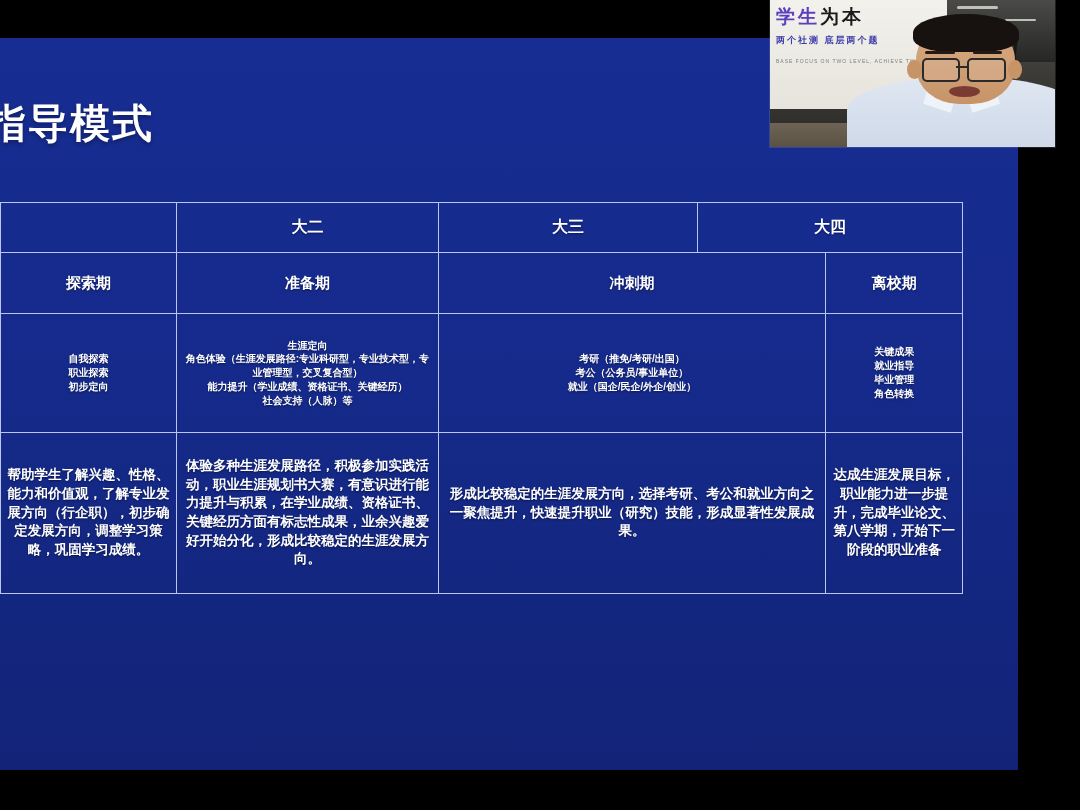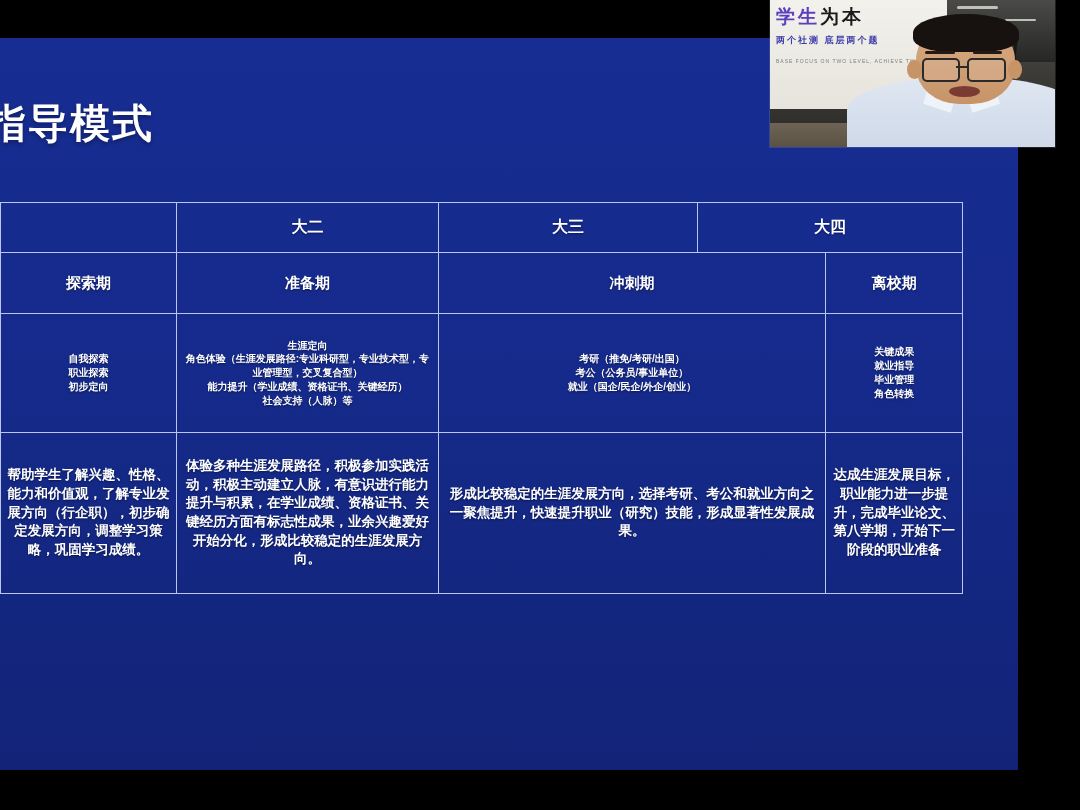--- a/index.html
+++ b/index.html
@@ -135,21 +135,21 @@
 
         <tr class="r-focus">
           <td>自我探索<br>职业探索<br>初步定向</td>
           <td colspan="2">生涯定向<br>角色体验（生涯发展路径:专业科研型，专业技术型，专业管理型，交叉复合型）<br>能力提升（学业成绩、资格证书、关键经历）<br>社会支持（人脉）等</td>
           <td colspan="3">考研（推免/考研/出国）<br>考公（公务员/事业单位）<br>就业（国企/民企/外企/创业）</td>
           <td>关键成果<br>就业指导<br>毕业管理<br>角色转换</td>
         </tr>
 
         <tr class="r-desc">
           <td>帮助学生了解兴趣、性格、能力和价值观，了解专业发展方向（行企职），初步确定发展方向，调整学习策略，巩固学习成绩。</td>
-          <td colspan="2">体验多种生涯发展路径，积极参加实践活动，积极主动建立人脉，有意识进行能力提升与积累，在学业成绩、资格证书、关键经历方面有标志性成果，业余兴趣爱好开始分化，形成比较稳定的生涯发展方向。</td>
+          <td colspan="2">体验多种生涯发展路径，积极参加实践活动，职业生涯规划书大赛，有意识进行能力提升与积累，在学业成绩、资格证书、关键经历方面有标志性成果，业余兴趣爱好开始分化，形成比较稳定的生涯发展方向。</td>
           <td colspan="3">形成比较稳定的生涯发展方向，选择考研、考公和就业方向之一聚焦提升，快速提升职业（研究）技能，形成显著性发展成果。</td>
           <td class="narrow">达成生涯发展目标，职业能力进一步提升，完成毕业论文、第八学期，开始下一阶段的职业准备</td>
         </tr>
 
 
       </tbody>
     </table>
   </div>
 
   <div id="cam">

